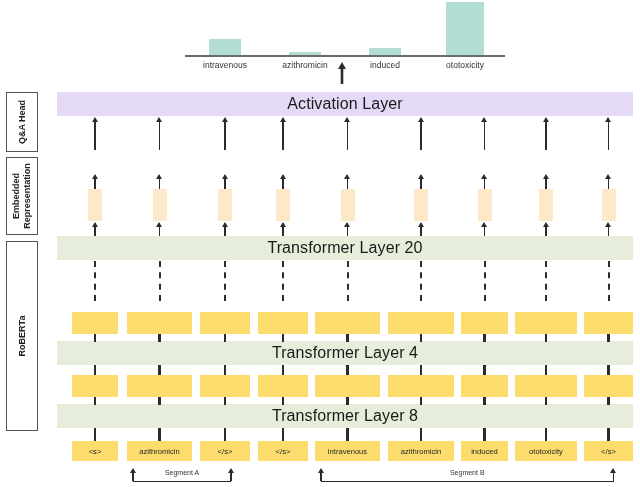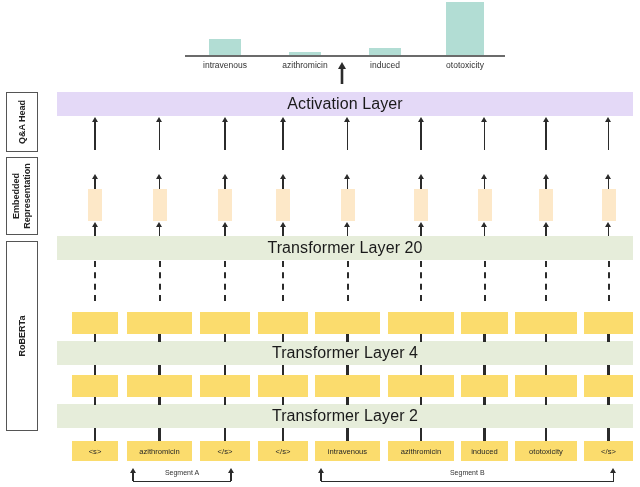--- a/index.html
+++ b/index.html
@@ -96,21 +96,21 @@
 
   <div class="layer-bar" style="top:236px;height:24px;background:#e6edda;">
     <span>Transformer Layer 20</span>
   </div>
 
   <div class="layer-bar" style="top:341px;height:24px;background:#e6edda;">
     <span>Transformer Layer 4</span>
   </div>
 
   <div class="layer-bar" style="top:404px;height:24px;background:#e6edda;">
-    <span>Transformer Layer 2</span>
+    <span>Transformer Layer 8</span>
   </div>
 
   <div id="columns">
       <div class="vline" style="left: 94.35px; top: 121px; height: 29px;"></div>
       <div class="uparrow" style="left: 91.8px; top: 117px;"></div>
       <div class="embed-box" style="left: 88px; top: 189px; width: 14px; height: 32px;"></div>
       <div class="vline" style="left: 94.35px; top: 178px; height: 11px;"></div>
       <div class="uparrow" style="left: 91.8px; top: 174px;"></div>
       <div class="vline" style="left: 94.35px; top: 226px; height: 10px;"></div>
       <div class="uparrow" style="left: 91.8px; top: 222px;"></div>

